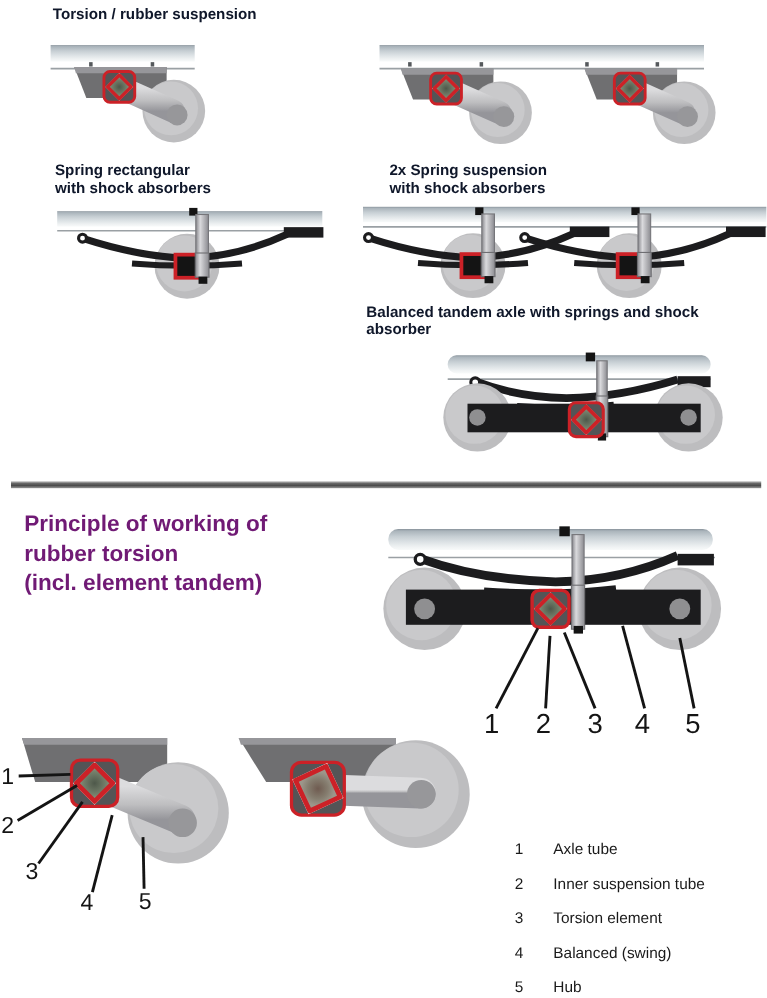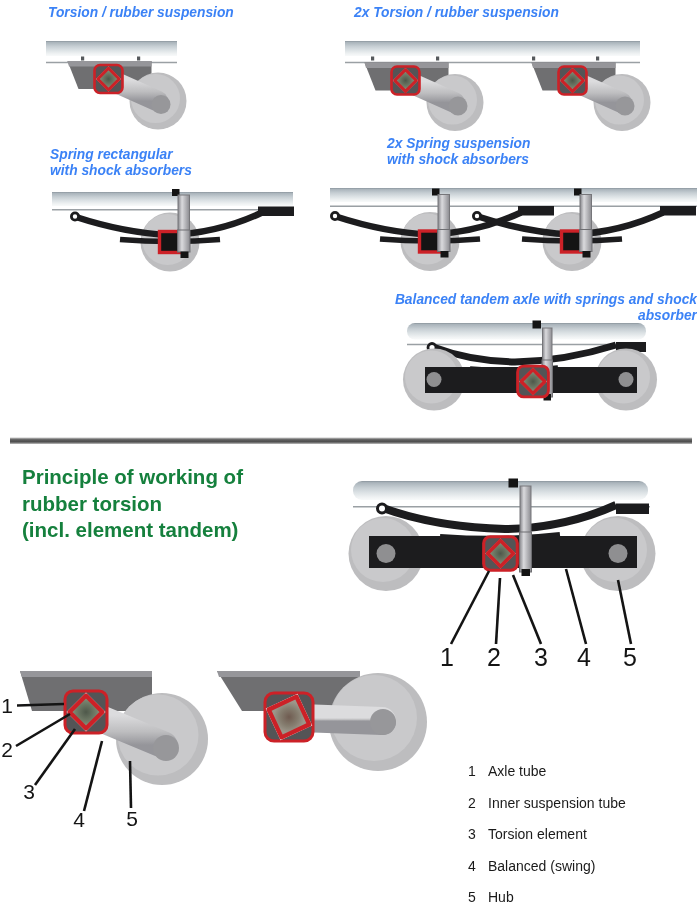--- a/index.html
+++ b/index.html
@@ -1,24 +1,24 @@
 <!DOCTYPE html>
 <html><head>
 <meta charset="utf-8">
 <style>
   html,body{margin:0;padding:0;background:#ffffff;}
   body{font-family:"Liberation Sans", sans-serif; color:#111;}
   #canvas{position:relative;width:697px;height:907px;background:#ffffff;overflow:hidden;}
   #art{position:absolute;left:0;top:0;}
-  .fig-title{position:absolute;font-size:13.8px;font-weight:600;color:#3b82f6;line-height:16.4px;letter-spacing:0px;font-style:italic;}
-  .big-title{position:absolute;left:22px;top:464px;font-size:20.5px;font-weight:bold;color:#15803d;line-height:26.5px;}
+  .fig-title{position:absolute;font-size:13.8px;font-weight:600;color:#0f172a;line-height:16.4px;letter-spacing:0px;}
+  .big-title{position:absolute;left:22px;top:464px;font-size:20.5px;font-weight:bold;color:#701a75;line-height:26.5px;}
   .legend{position:absolute;left:468px;top:761px;}
   .legend-row{position:absolute;left:0;display:flex;font-size:14px;color:#1a1a1a;}
   .legend-num{width:20px;flex:0 0 20px;}
-  .legend-label{white-space:nowrap;}
+  .legend-label{white-space:nowrap;margin-left:15px;}
 </style>
 </head>
 <body>
 
 <div id="canvas">
 
   <svg id="art" width="697" height="907" viewBox="0 0 697 907">
     <defs>
       <linearGradient id="gRail" x1="0" y1="0" x2="0" y2="1">
         <stop offset="0" stop-color="#8a949c"></stop>
@@ -211,32 +211,31 @@
       <circle cx="383" cy="722" r="13" fill="#97979a"></circle>
       <rect x="265" y="693" width="48" height="48" rx="9" fill="#545456" stroke="#cc2127" stroke-width="3"></rect>
       <g transform="translate(289,717) rotate(-25)">
         <rect x="-17.5" y="-17.5" width="35" height="35" fill="#fbfbfb"></rect>
         <rect x="-15.3" y="-15.3" width="30.6" height="30.6" fill="url(#gBrown)" stroke="#cc2127" stroke-width="4.4" stroke-linejoin="round"></rect>
       </g>
     </g>
   </svg>
 
   <div class="fig-title" style="left:48px;top:5px;">Torsion / rubber suspension</div>
-  <div class="fig-title" style="left:354px;top:5px;">2x Torsion / rubber suspension</div>
 
   <div class="fig-title" style="left:50px;top:147px;">
     <div>Spring rectangular</div>
     <div>with shock absorbers</div>
   </div>
-  <div class="fig-title" style="left:354px;top:136px;margin-left:33px;">
+  <div class="fig-title" style="left:354px;top:147px;">
     <div>2x Spring suspension</div>
     <div>with shock absorbers</div>
   </div>
 
-  <div class="fig-title" style="left:333px;top:292px;text-align:right;">Balanced tandem axle with springs and shock absorber</div>
+  <div class="fig-title" style="left:333px;top:276px;">Balanced tandem axle with springs and shock absorber</div>
 
   <div class="big-title">
     <div>Principle of working of</div>
     <div>rubber torsion</div>
     <div>(incl. element tandem)</div>
   </div>
 
   <div class="legend">
     <div class="legend-row" style="top:2px;">
       <span class="legend-num">1</span>

